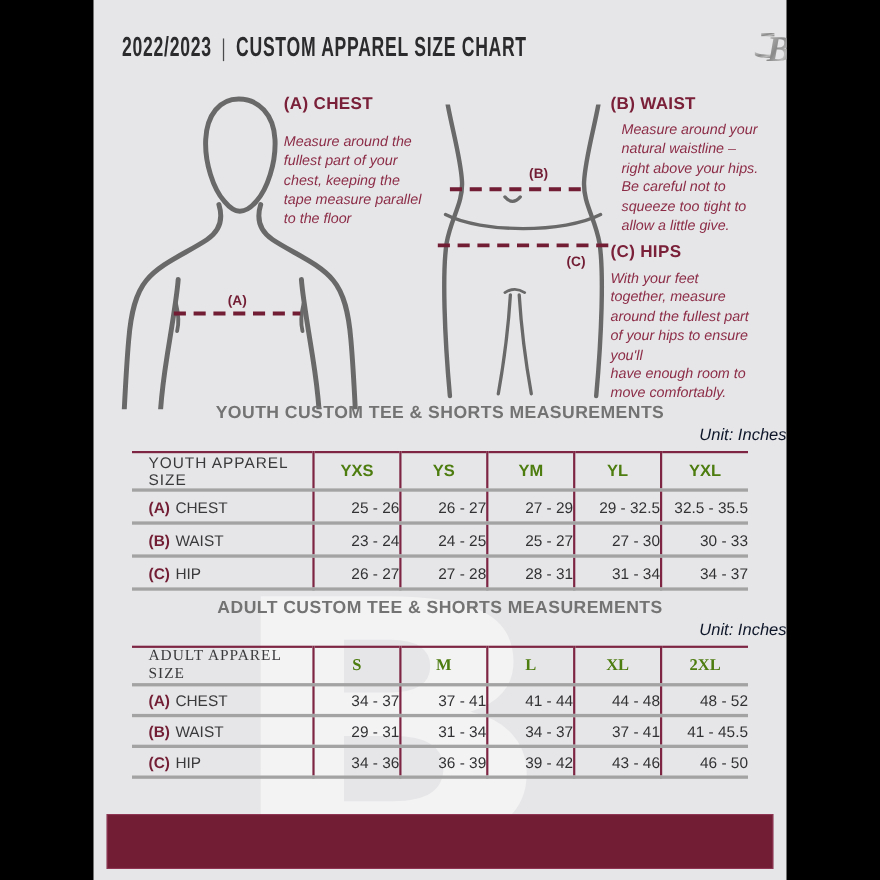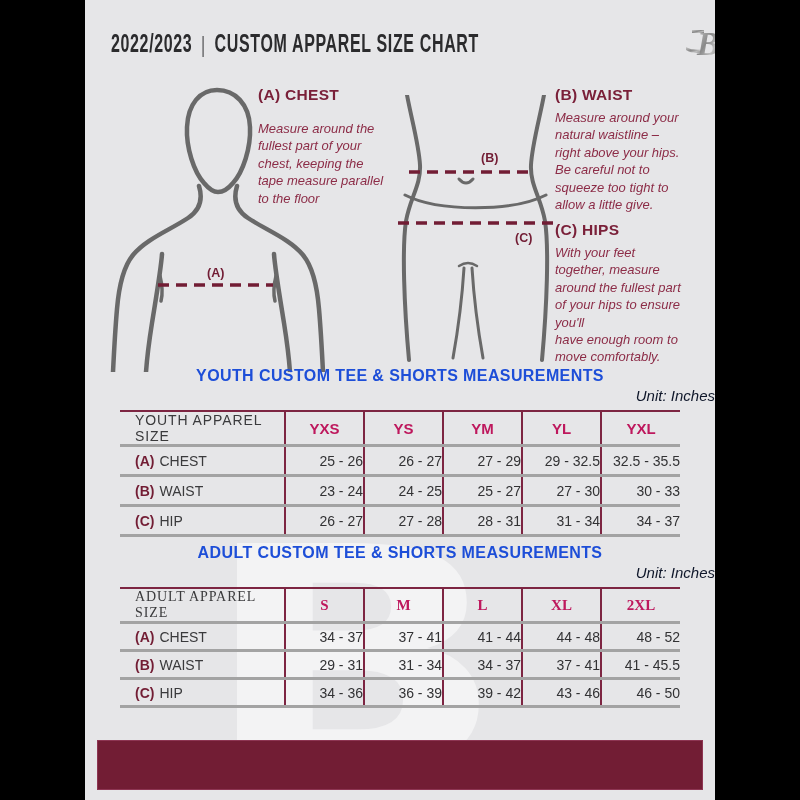--- a/index.html
+++ b/index.html
@@ -30,42 +30,42 @@
   }
   .sec-p{
     position:absolute;font-size:13px;font-style:italic;color:#8c2c47;
     line-height:1.34;white-space:pre-line;z-index:2;
   }
   .fig{position:absolute;z-index:1;}
   .fig-label{font:bold 12.5px "Liberation Sans",sans-serif;fill:#721d34;}
   
   .tbl-title{
     position:absolute;left:0;width:100%;text-align:center;
-    font-size:16px;font-weight:600;color:#1d4ed8;letter-spacing:.4px;z-index:2;
+    font-size:16px;font-weight:600;color:#737373;letter-spacing:.4px;z-index:2;
   }
   .tbl-unit{
     position:absolute;left:0;width:100%;text-align:right;
     font-size:15px;font-style:italic;color:#0f172a;z-index:2;
   }
   
   table.szt{
     position:absolute;left:35px;width:560px;border-collapse:collapse;
     table-layout:fixed;z-index:2;
   }
   table.szt col.c0{width:165px;}
   table.szt col.cs{width:79px;}
   .szt thead tr{border-top:2px solid #7d2542;}
   .szt tr{border-bottom:3px solid #a3a3a3;}
   .szt th:nth-child(n+2),.szt td:nth-child(n+2){border-left:2px solid #7d2542;}
   .szt th,.szt td{padding:0;background:transparent;}
   .szt .first-col-h{
     text-align:left;padding-left:15px;font-size:14px;font-weight:400;
     letter-spacing:.9px;color:#3a3a3c;
   }
-  .szt .size-h{text-align:center;font-size:15px;font-weight:bold;color:#be185d;}
+  .szt .size-h{text-align:center;font-size:15px;font-weight:bold;color:#4d7c0f;}
   .szt .row-label{text-align:left;padding-left:15px;font-size:14px;color:#3a3a3c;}
   .szt .row-label .pfx{font-weight:bold;color:#721d34;margin-right:5px;}
   .szt .val{text-align:right;font-size:14px;color:#323234;}
   #youth-table thead tr{height:33px;} #youth-table tbody tr{height:30px;}
   #adult-table thead tr{height:31px;font-family:Liberation Serif, serif;} #adult-table tbody tr{height:28px;}
   
   .footer-bar{
     position:absolute;left:12px;top:740px;width:606px;height:50px;
     background:#721d34;border:1px solid #8d3552;box-sizing:border-box;z-index:4;
   }
@@ -138,21 +138,21 @@
   </svg>
 
   <div class="sec-h" style="left:173px;top:86px;">(A) CHEST</div>
   <div class="sec-p" style="left:173px;top:120px;width:150px;">Measure around the
 fullest part of your
 chest, keeping the
 tape measure parallel
 to the floor</div>
 
   <div class="sec-h" style="left:470px;top:86px;">(B) WAIST</div>
-  <div class="sec-p" style="left:470px;top:109px;width:158px;">Measure around your
+  <div class="sec-p" style="left:480px;top:109px;width:158px;">Measure around your
 natural waistline –
 right above your hips.
 Be careful not to
 squeeze too tight to
 allow a little give.</div>
 
   <div class="sec-h" style="left:470px;top:221px;">(C) HIPS</div>
   <div class="sec-p" style="left:470px;top:244px;width:162px;">With your feet
 together, measure
 around the fullest part

